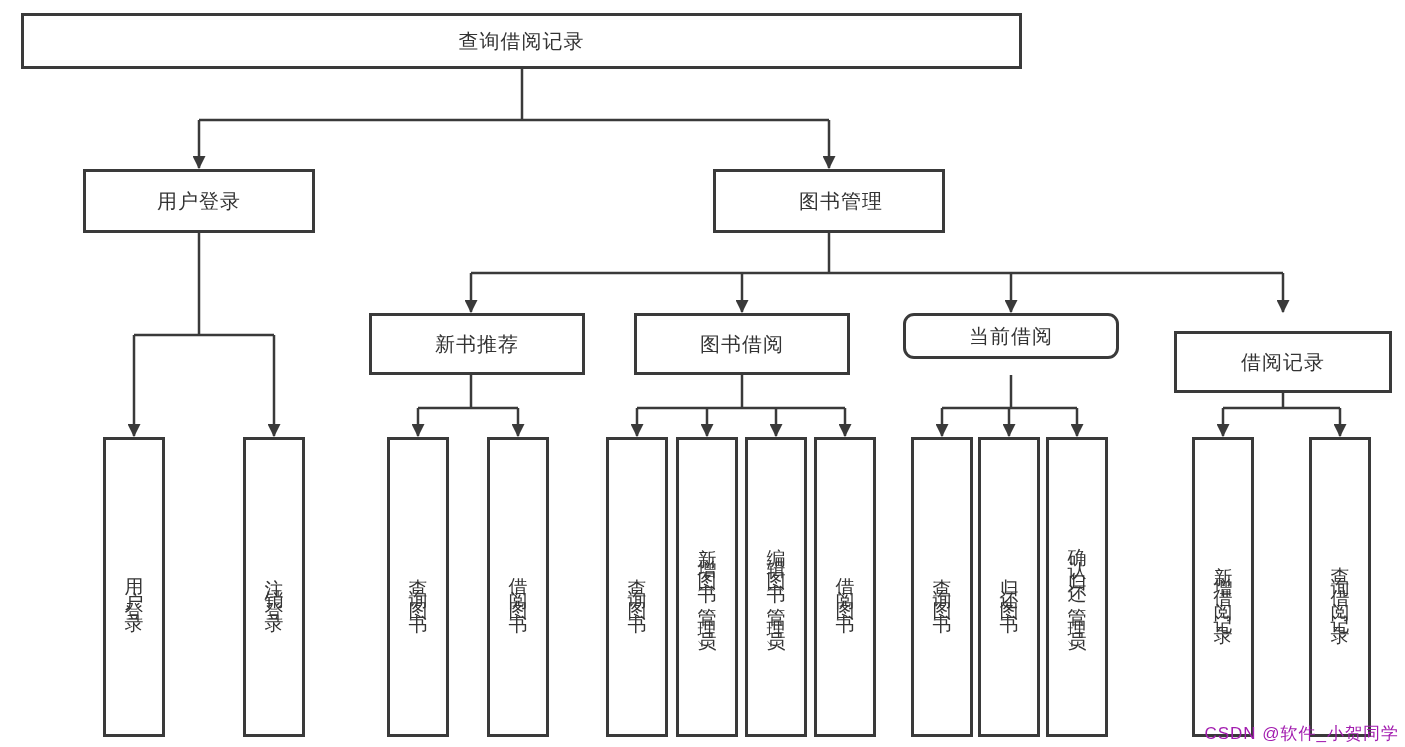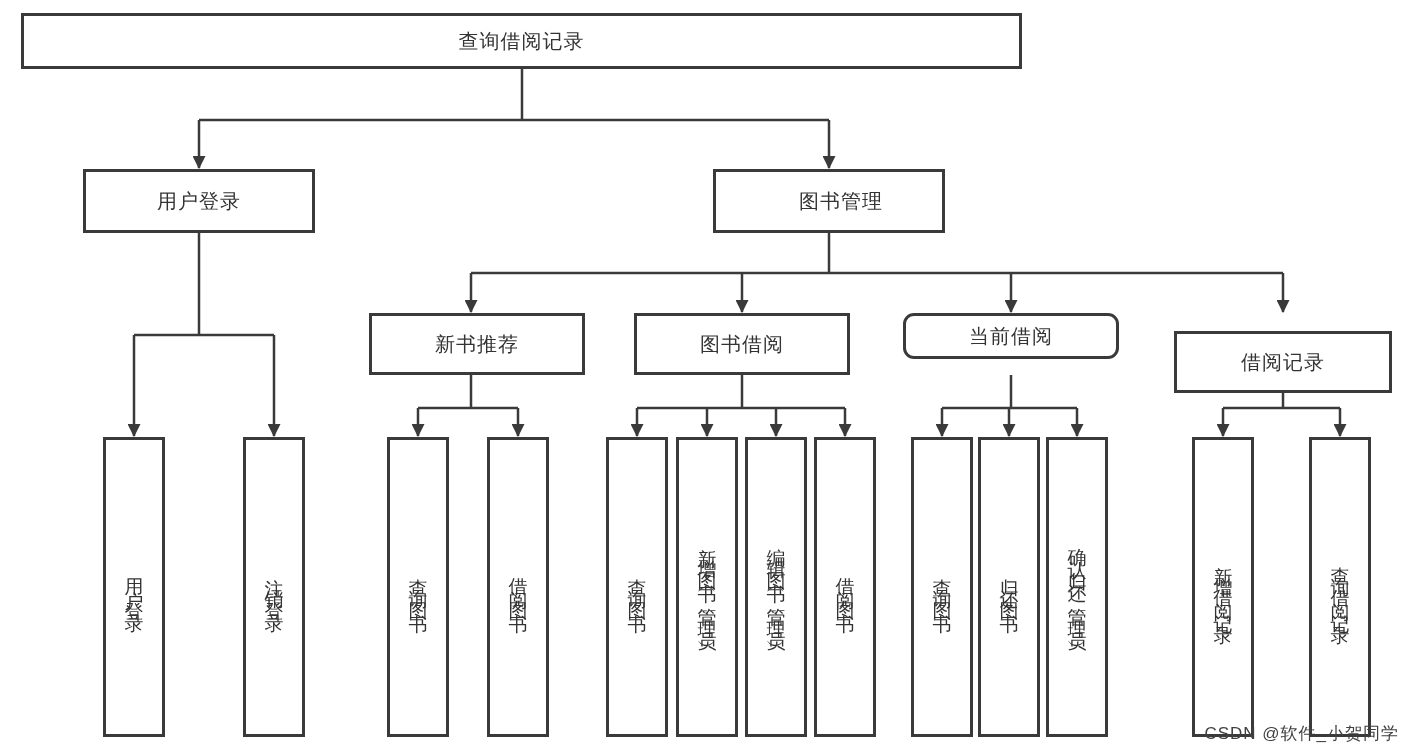--- a/index.html
+++ b/index.html
@@ -50,21 +50,21 @@
     font-size: 19px;
     letter-spacing: 12px;
     white-space: nowrap;
     color: #333333;
   }
   .watermark {
     position: absolute;
     right: 6px;
     bottom: 2px;
     font-size: 17px;
-    color: #404040;
+    color: #a21caf;
     letter-spacing: 1px;
     z-index: 3;
     white-space: nowrap;
   }
 </style>
 </head>
 <body>
 
 <div class="canvas">
 

